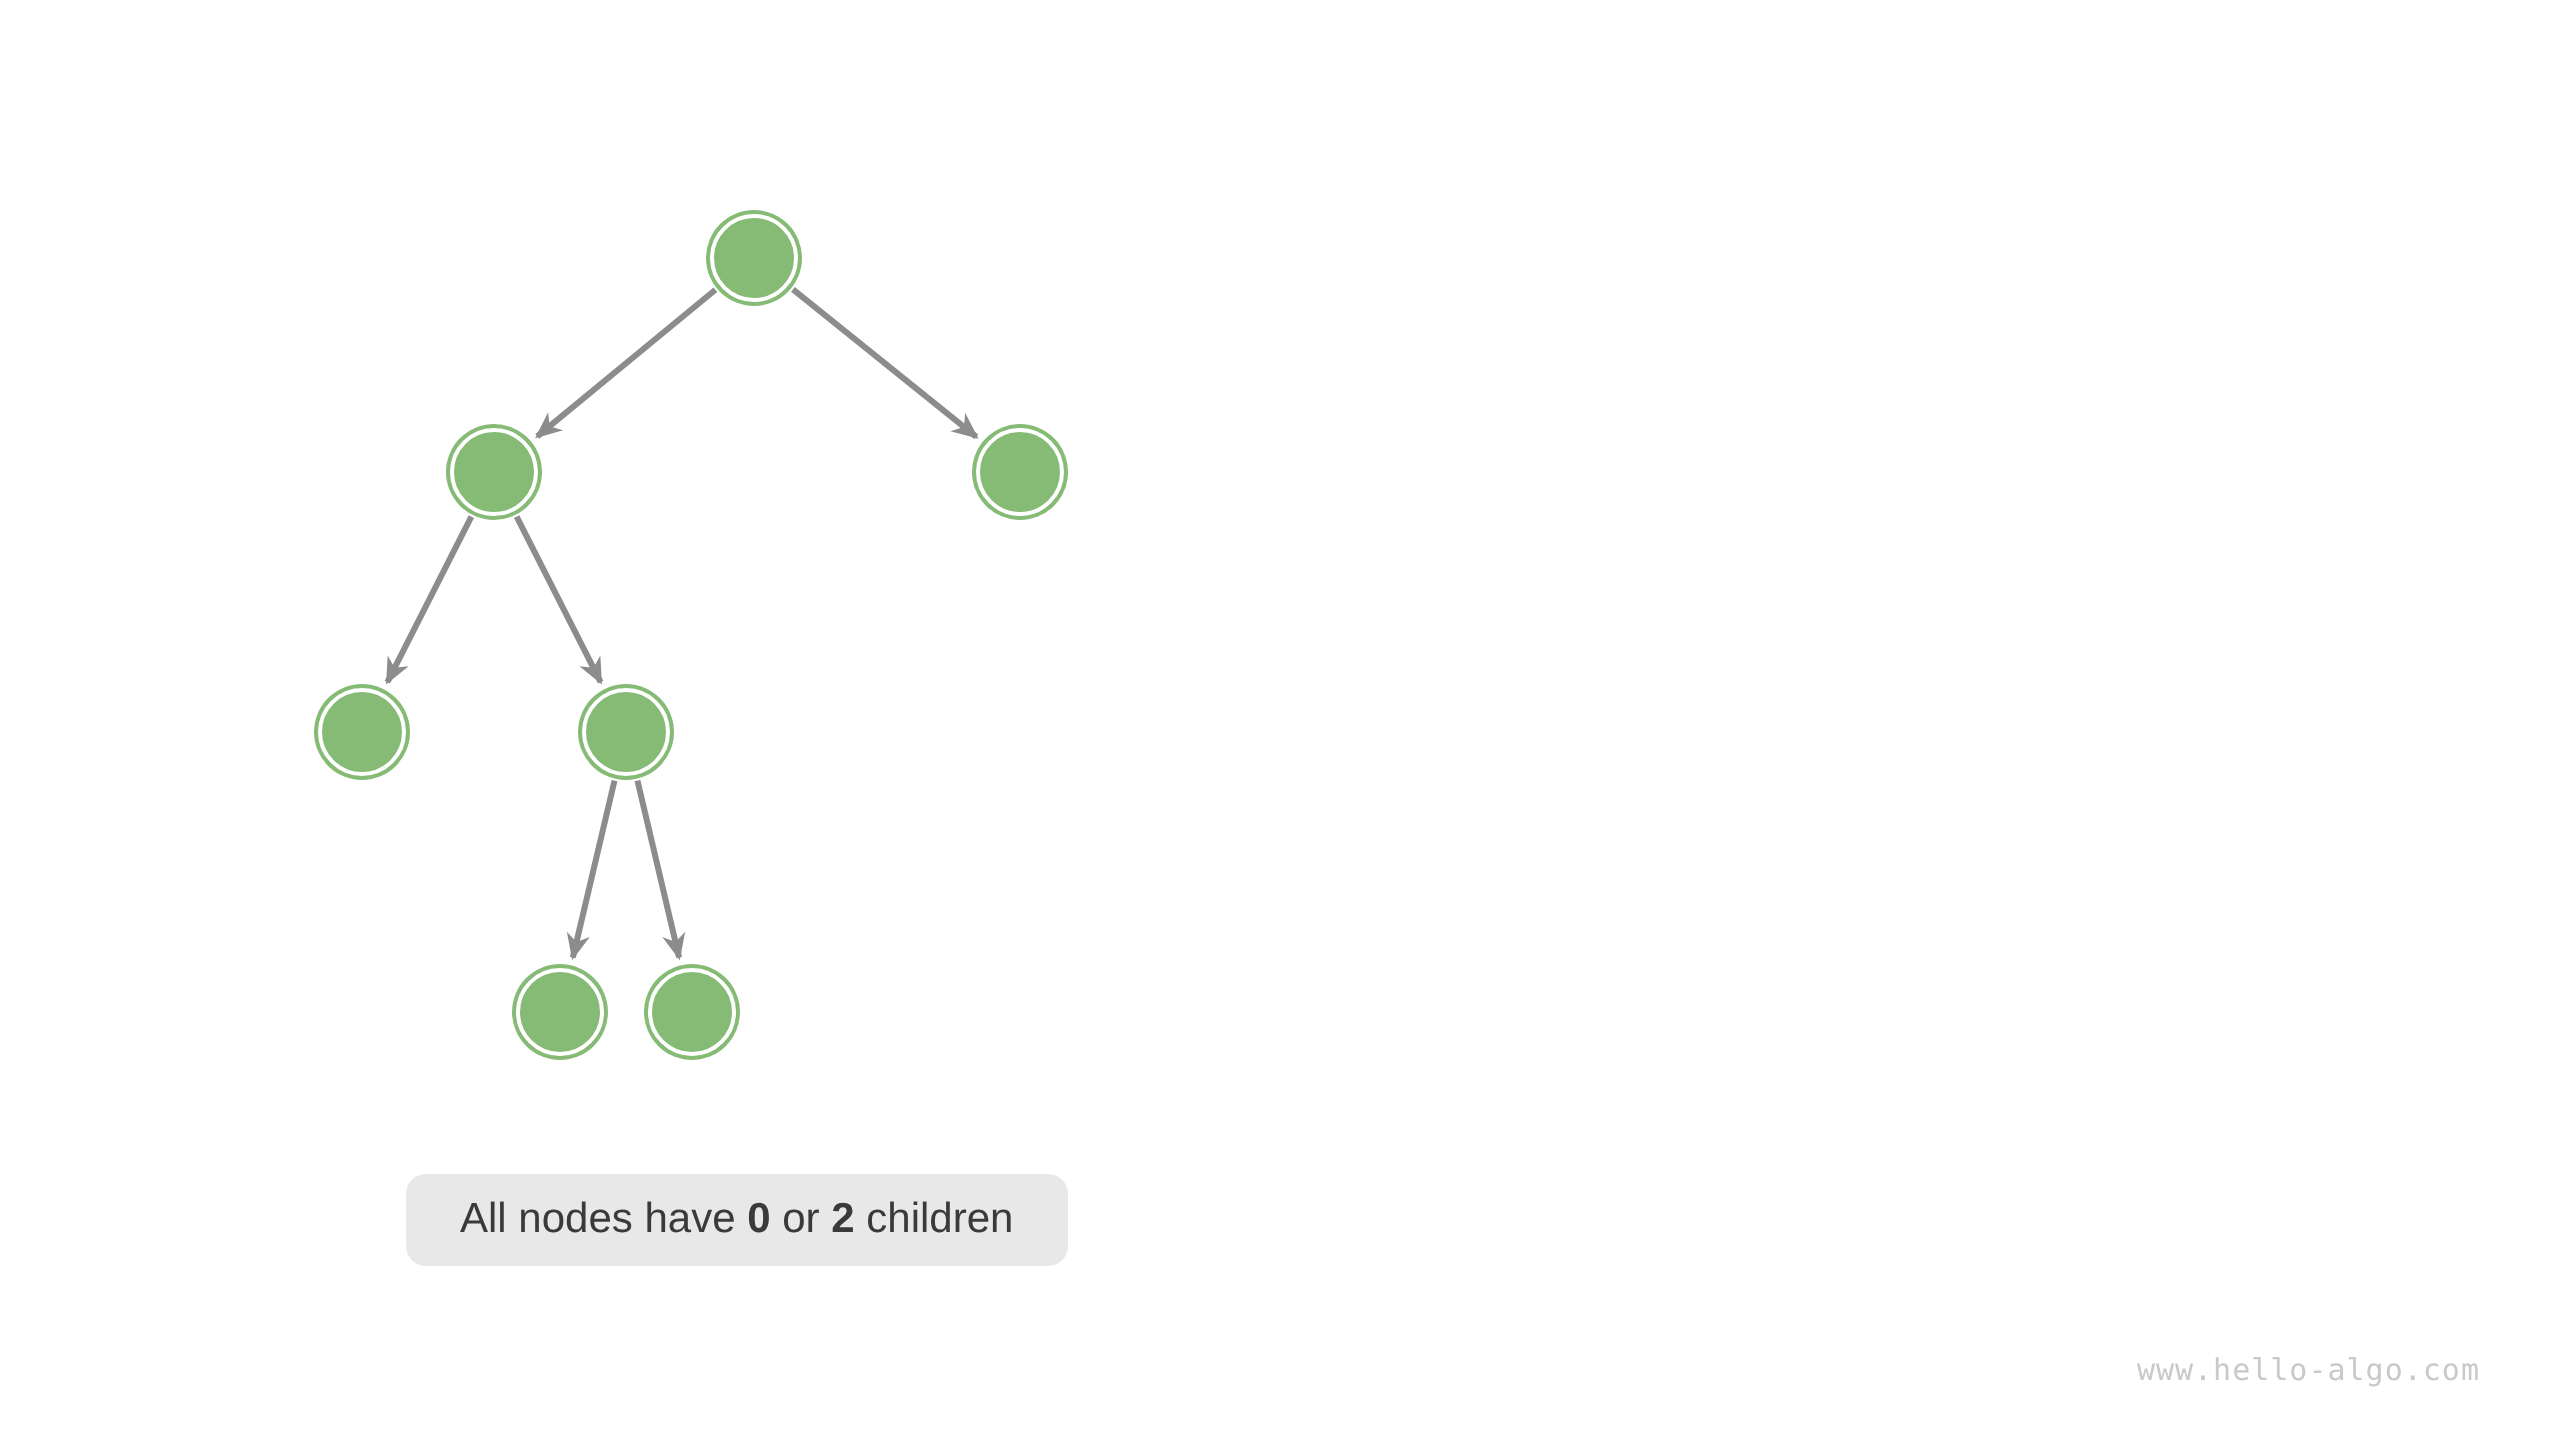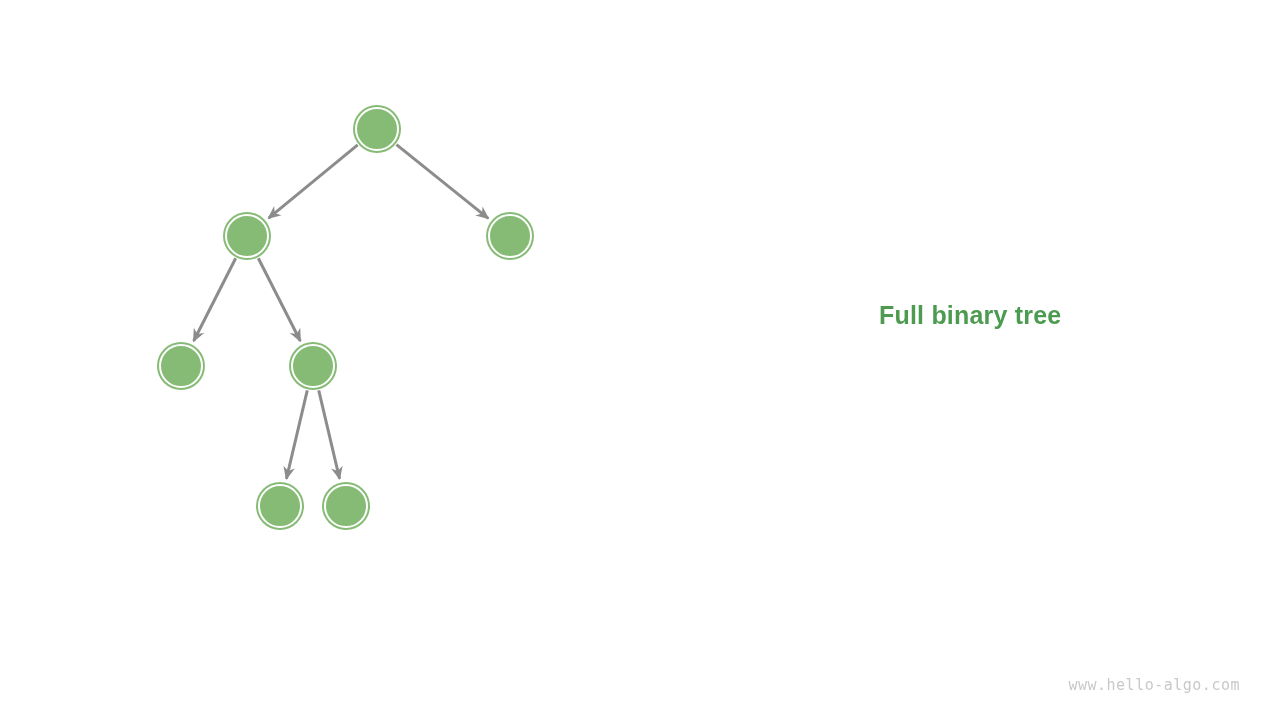--- a/index.html
+++ b/index.html
@@ -99,18 +99,20 @@
           <circle cx="280" cy="506" r="24" fill="#86BB76"></circle>
           <circle cx="280" cy="506" r="21" fill="none" stroke="#FFFFFF" stroke-width="2"></circle>
         </g>
         <g>
           <circle cx="346" cy="506" r="24" fill="#86BB76"></circle>
           <circle cx="346" cy="506" r="21" fill="none" stroke="#FFFFFF" stroke-width="2"></circle>
         </g>
       </g>
   </svg>
 
-  <div class="figure-title">Full binary tree</div>
 
+  <div class="caption-box">
+    <span id="caption-text"><span>All nodes have </span><span class="bold">0</span><span> or </span><span class="bold">2</span><span> children</span></span>
+  </div>
 
   <div class="watermark">www.hello-algo.com</div>
 
 </div>
 
 </body></html>

